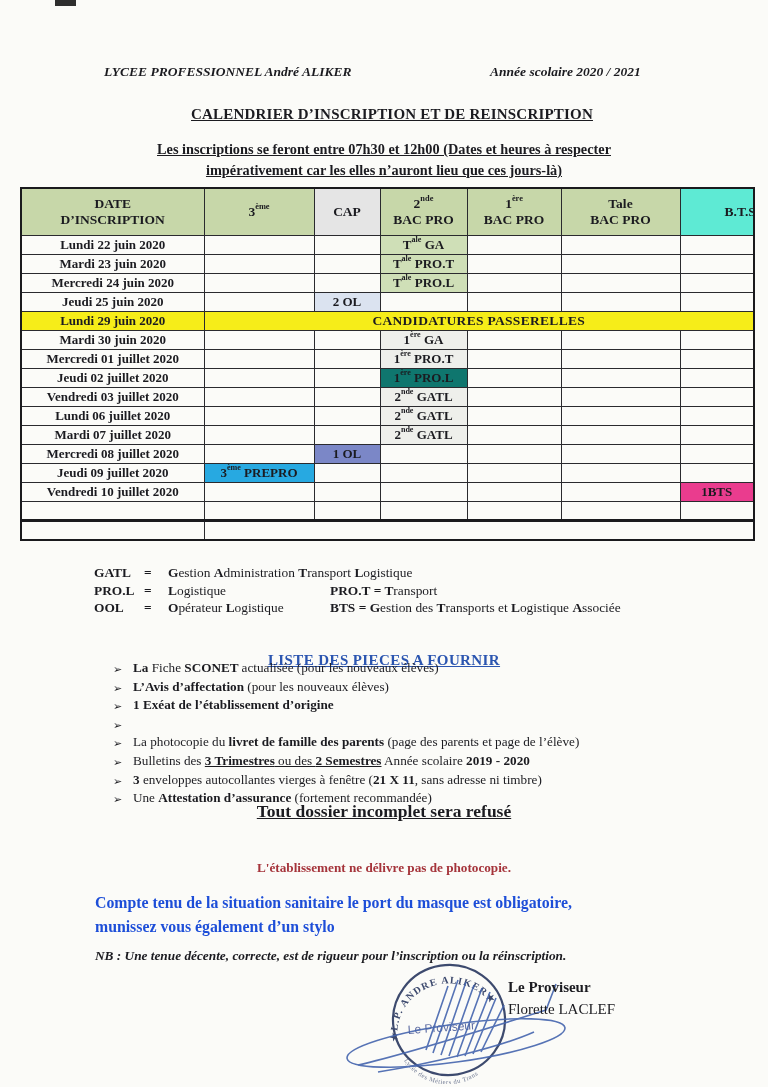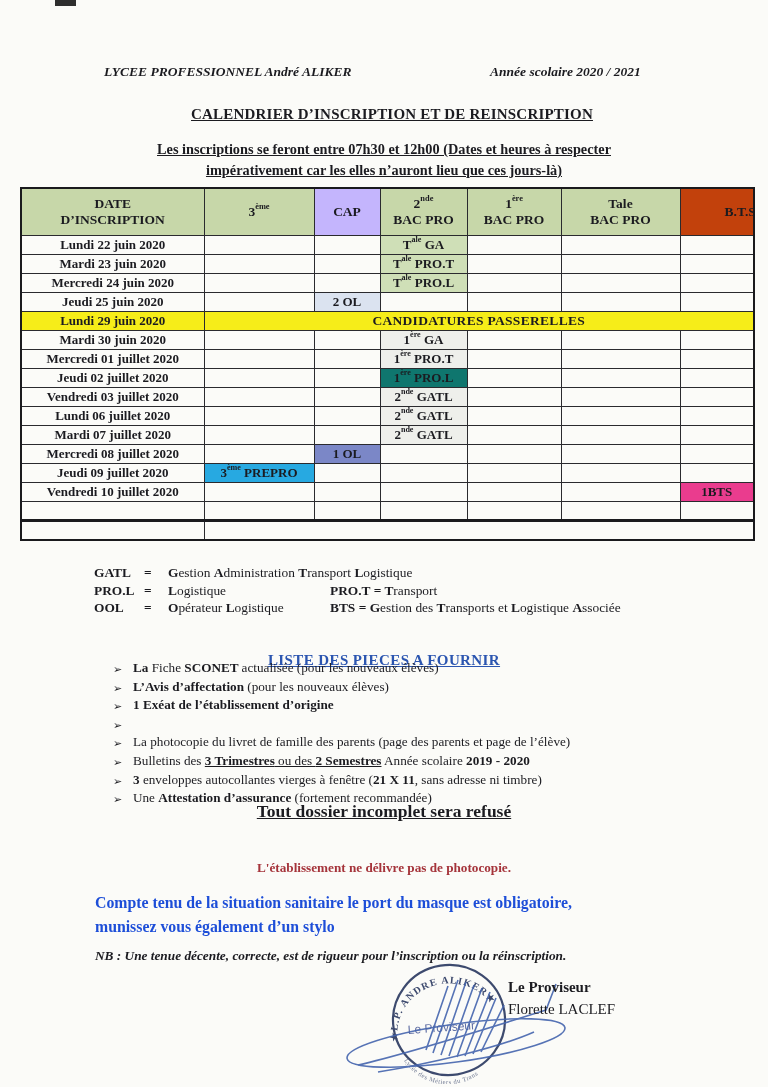--- a/index.html
+++ b/index.html
@@ -91,36 +91,36 @@
       </colgroup>
       <thead>
         <tr>
           <th style="background: rgb(199, 215, 169);">
             <div><span>DATE</span></div>
             <div><span>D’INSCRIPTION</span></div>
           </th>
           <th style="background: rgb(199, 215, 169);">
             <div><span>3</span><sup>ème</sup></div>
           </th>
-          <th style="background: #c4b5fd; text-align: center;">
+          <th style="background: #e5e5e5; text-align: center;">
             <div><span>CAP</span></div>
           </th>
           <th style="background: rgb(199, 215, 169);">
             <div><span>2</span><sup>nde</sup></div>
             <div><span>BAC PRO</span></div>
           </th>
           <th style="background: rgb(199, 215, 169);">
             <div><span>1</span><sup>ère</sup></div>
             <div><span>BAC PRO</span></div>
           </th>
           <th style="background: rgb(199, 215, 169);">
             <div><span>Tale</span></div>
             <div><span>BAC PRO</span></div>
           </th>
-          <th style="background: #c2410c; padding-left: 44px;">
+          <th style="background: #5eead4; padding-left: 44px;">
             <div><span>B.T.S</span></div>
           </th>
         </tr>
       </thead>
       <tbody>
         <tr>
           <td class="date-cell">Lundi 22 juin 2020</td>
           <td></td>
           <td></td>
           <td style="background: rgb(207, 223, 183);"><span>T</span><sup>ale</sup><span> GA</span></td>
@@ -289,21 +289,21 @@
       </li>
       <li>
         <span class="bullet">➢</span>
         <span><span style="font-weight: bold;">1 Exéat de l’établissement d’origine</span></span>
       </li>
       <li>
         <span class="bullet">➢</span>
       </li>
       <li>
         <span class="bullet">➢</span>
-        <span><span>La photocopie du </span><span style="font-weight: normal;">livret de famille des parents </span><span>(page des parents et page de l’élève)</span></span>
+        <span><span>La photocopie du </span><span style="font-weight: bold;">livret de famille des parents </span><span>(page des parents et page de l’élève)</span></span>
       </li>
       <li>
         <span class="bullet">➢</span>
         <span><span>Bulletins des </span><span style="font-weight: bold; text-decoration: underline;">3 Trimestres</span><span style="text-decoration: underline;"> ou des </span><span style="font-weight: bold; text-decoration: underline;">2 Semestres</span><span>  Année scolaire </span><span style="font-weight: bold;">2019 - 2020</span></span>
       </li>
       <li>
         <span class="bullet">➢</span>
         <span><span style="font-weight: bold;">3 </span><span>enveloppes autocollantes vierges à fenêtre (</span><span style="font-weight: bold;">21 X 11</span><span>, sans adresse ni timbre)</span></span>
       </li>
       <li>

